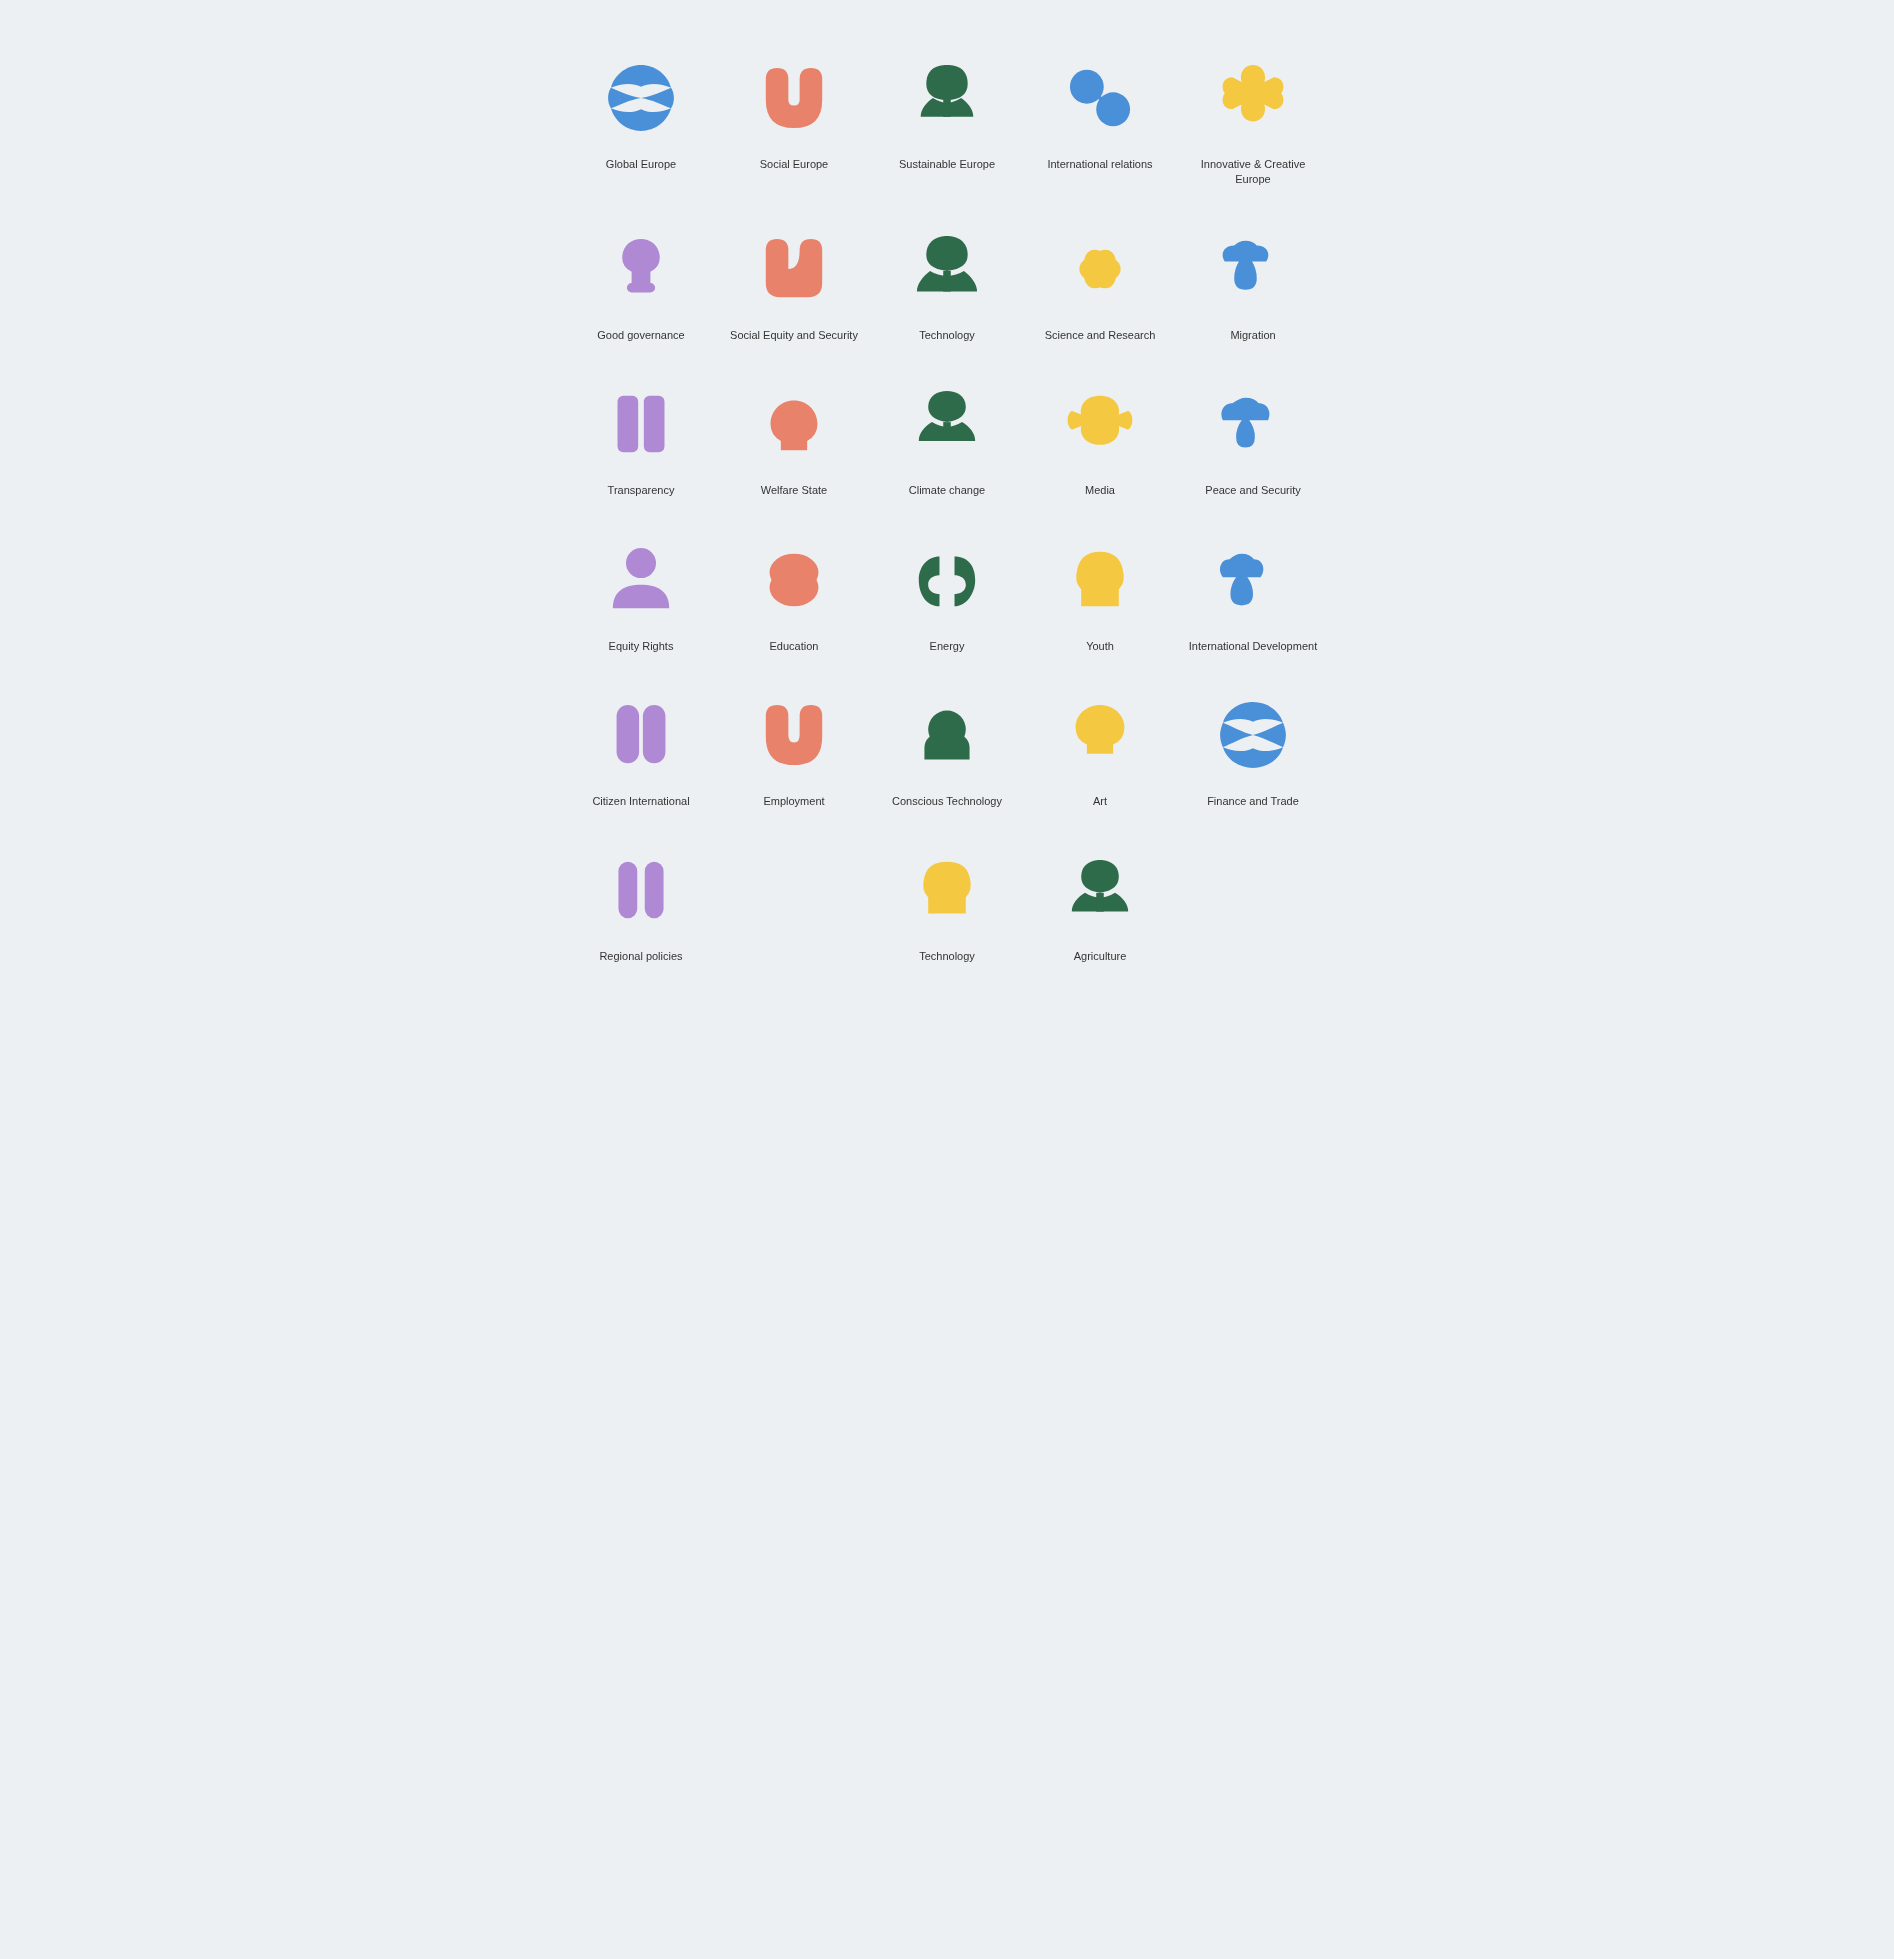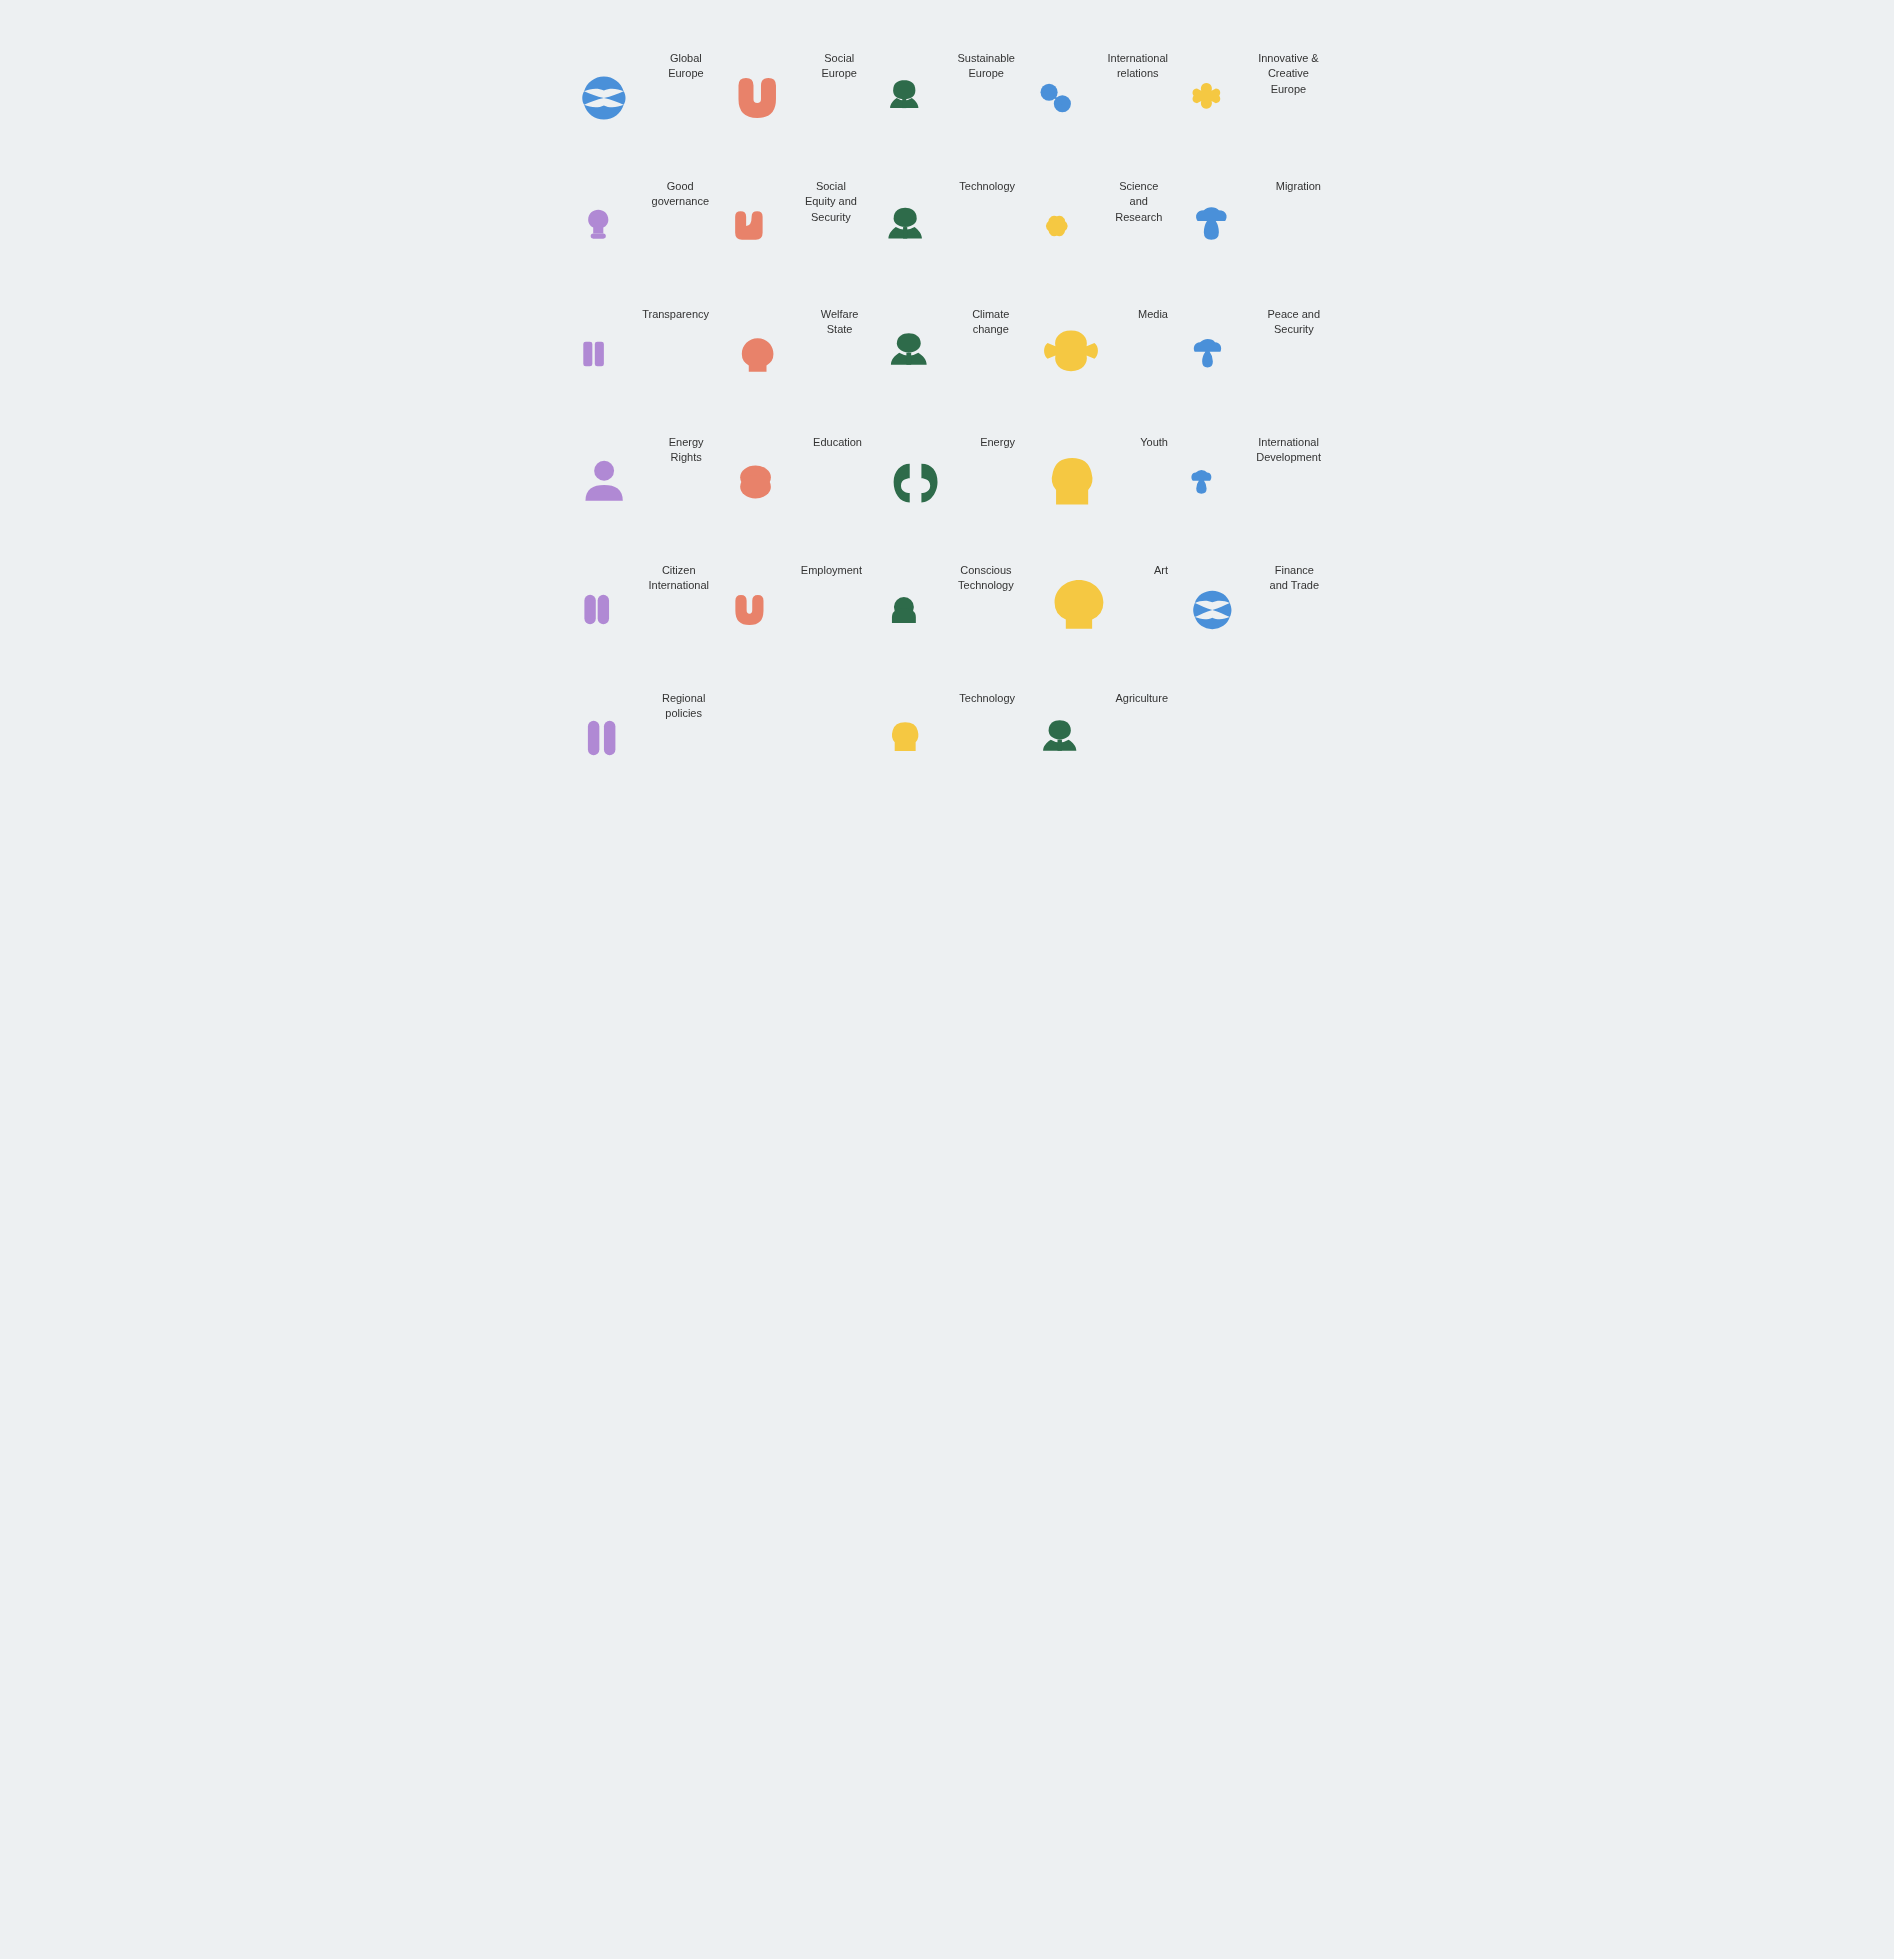--- a/index.html
+++ b/index.html
@@ -13,23 +13,23 @@
       padding: 51px 17px;
     }
     .grid {
       display: grid;
       grid-template-columns: repeat(5, 136px);
       gap: 34px 17px;
       justify-items: center;
     }
     .item {
       display: flex;
-      flex-direction: row;
-      align-items: flex-start;
-      gap: 28px;
+      flex-direction: column;
+      align-items: center;
+      gap: 12px;
       width: 136px;
     }
     .icon-box {
       width: 94px;
       height: 94px;
       display: flex;
       align-items: center;
       justify-content: center;
     }
     .label {
@@ -180,21 +180,21 @@
       </div>
       <div class="label">Peace and Security</div>
     </div>
     <div class="item">
       <div class="icon-box">
         <svg viewBox="0 0 100 100">
           <circle cx="50" cy="32" r="16" fill="#b089d4"></circle>
           <path d="M20 80 C20 62 32 55 50 55 C68 55 80 62 80 80 Z" fill="#b089d4"></path>
         </svg>
       </div>
-      <div class="label">Energy Rights</div>
+      <div class="label">Equity Rights</div>
     </div>
     <div class="item">
       <div class="icon-box">
         <svg viewBox="0 0 100 100">
           <ellipse cx="50" cy="42" rx="26" ry="20" fill="#e8826a"></ellipse>
           <ellipse cx="50" cy="58" rx="26" ry="20" fill="#e8826a"></ellipse>
         </svg>
       </div>
       <div class="label">Education</div>
     </div>

